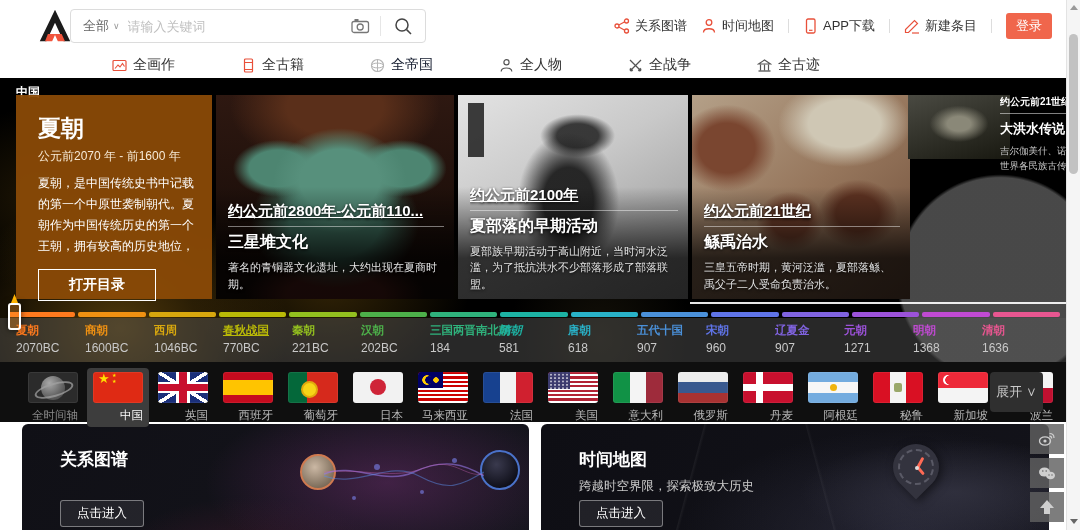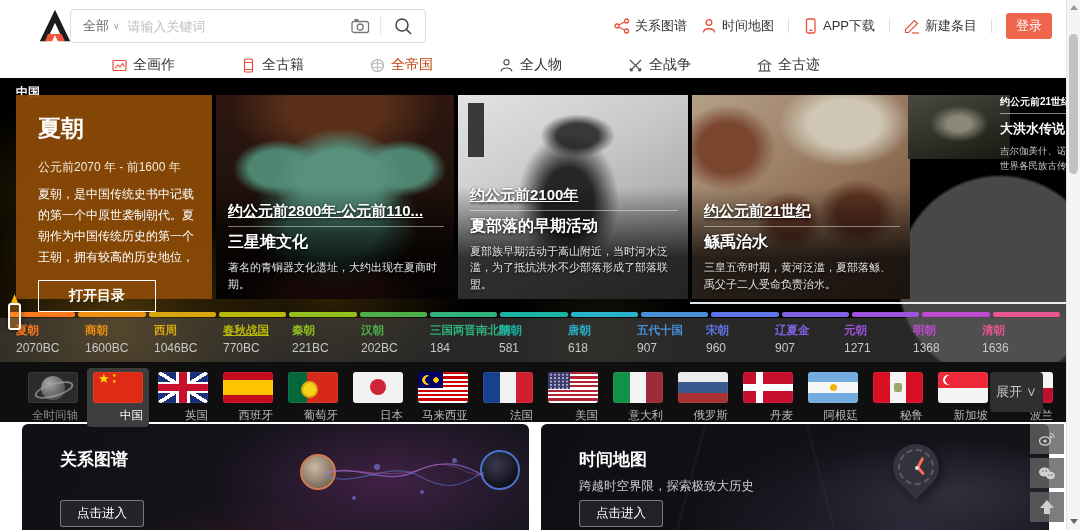--- a/index.html
+++ b/index.html
@@ -21,39 +21,39 @@
   .hnav { position:absolute; right:28px; top:0; height:52px; display:flex; align-items:center; gap:14px; }
   .hnav-item { display:flex; align-items:center; gap:5px; font-size:13px; color:#333; cursor:pointer; white-space:nowrap; }
   .hnav-item i { font-style:normal; }
   .hdiv { width:1px; height:14px; background:#ddd; }
   .login { width:46px; height:26px; background:#f0664c; color:#fff; border:none; border-radius:3px; font-size:13px; cursor:pointer; }
 
   
   .cats { position:absolute; left:72px; top:52px; height:26px; display:flex; align-items:center; gap:26px; z-index:5; }
   .cat { display:flex; align-items:center; gap:6px; font-size:14px; color:#333; cursor:pointer; white-space:nowrap;margin-left:40px; }
   .cat.red svg { color:#e8503a; }
-  .cat.gray { color:#c2410c;text-align:center; }
+  .cat.gray { color:#0f172a;text-align:center; }
   .cat svg { color:#555; }
   .cat.gray svg { color:#b5b5b5; }
 
   
   .hero { position:absolute; left:0; top:78px; width:1080px; height:284px; background:#000; overflow:hidden; }
   .hero-art { position:absolute; inset:0;
     background:
       radial-gradient(170px 170px at 1000px 200px, rgba(80,80,80,.9) 0 59%, rgba(80,80,80,0) 61%),
       radial-gradient(240px 200px at 120px 250px, rgba(158,112,20,.5), rgba(158,112,20,0) 70%),
       radial-gradient(200px 160px at 330px 205px, rgba(140,100,18,.35), rgba(140,100,18,0) 70%),
       radial-gradient(150px 130px at 40px 120px, rgba(120,86,16,.25), rgba(120,86,16,0) 70%),
       radial-gradient(130px 150px at 600px 260px, rgba(70,60,30,.28), rgba(70,60,30,0) 70%),
       #000; }
   .region { position:absolute; left:16px; top:6px; font-size:12px; font-weight:bold; color:#fff; }
 
   .feature { position:absolute; left:16px; top:17px; width:196px; height:204px; background:rgba(139,74,6,.94); padding:18px 16px 0 22px; }
   .f-title { font-size:23px; font-weight:bold; color:#fff; }
-  .f-dates { font-size:12px; color:#f7ead6; margin-top:15px; white-space:nowrap; }
+  .f-dates { font-size:12px; color:#f7ead6; margin-top:4px; white-space:nowrap; }
   .f-desc { font-size:12px; color:#fff; line-height:1.75; margin-top:8px; height:88px; overflow:hidden; }
   .f-btn { display:block; margin-top:8px; width:118px; height:32px; background:transparent; border:1px solid #fff; color:#fff; font-size:14px; font-weight:bold; cursor:pointer; }
 
   .img-card { position:absolute; top:17px; height:204px; overflow:hidden; cursor:pointer; }
   .card-shade { position:absolute; inset:0; background:linear-gradient(180deg, rgba(0,0,0,0) 45%, rgba(0,0,0,.75) 80%); }
   .card-text { position:absolute; left:12px; right:10px; bottom:7px; text-shadow:0 1px 3px rgba(0,0,0,.9); }
   .period { display:block; font-size:15px; font-weight:bold; color:#fff; padding-bottom:5px; border-bottom:1px solid rgba(255,255,255,.45); white-space:nowrap; overflow:hidden;text-decoration:underline; }
   .ctitle { font-size:16px; font-weight:bold; color:#fff; margin-top:5px; }
   .cdesc { font-size:11px; color:#e3e3e3; margin-top:6px; line-height:1.5; }
 
@@ -403,21 +403,21 @@
         </div>
         <div class="tl-era">
           <div class="tl-name" style="color: rgb(77, 176, 74);">汉朝</div>
           <div class="tl-year">202BC</div>
         </div>
         <div class="tl-era">
           <div class="tl-name" style="color: rgb(47, 178, 124);">三国两晋南北朝</div>
           <div class="tl-year">184</div>
         </div>
         <div class="tl-era">
-          <div class="tl-name" style="color: rgb(29, 179, 164);">隋朝</div>
+          <div class="tl-name" style="color: rgb(29, 179, 164); font-style: italic;">隋朝</div>
           <div class="tl-year">581</div>
         </div>
         <div class="tl-era">
           <div class="tl-name" style="color: rgb(41, 178, 200);">唐朝</div>
           <div class="tl-year">618</div>
         </div>
         <div class="tl-era">
           <div class="tl-name" style="color: rgb(74, 144, 217);">五代十国</div>
           <div class="tl-year">907</div>
         </div>

